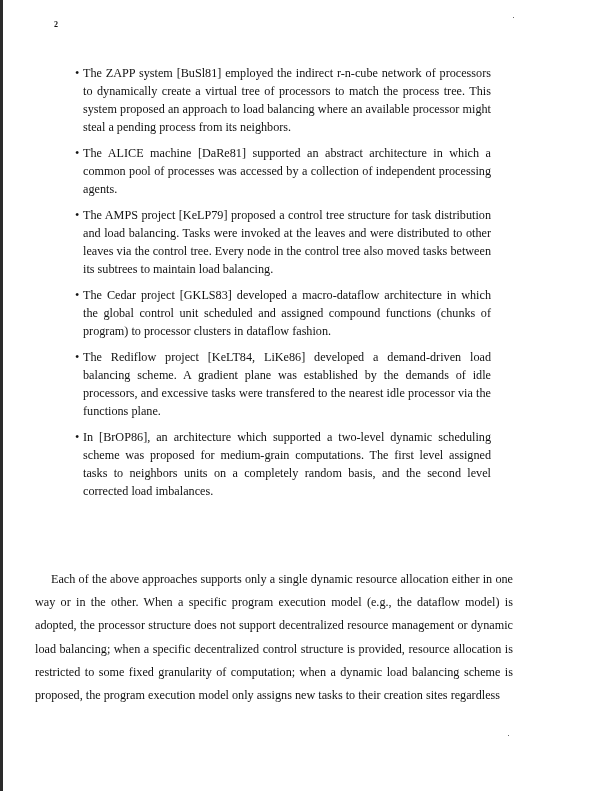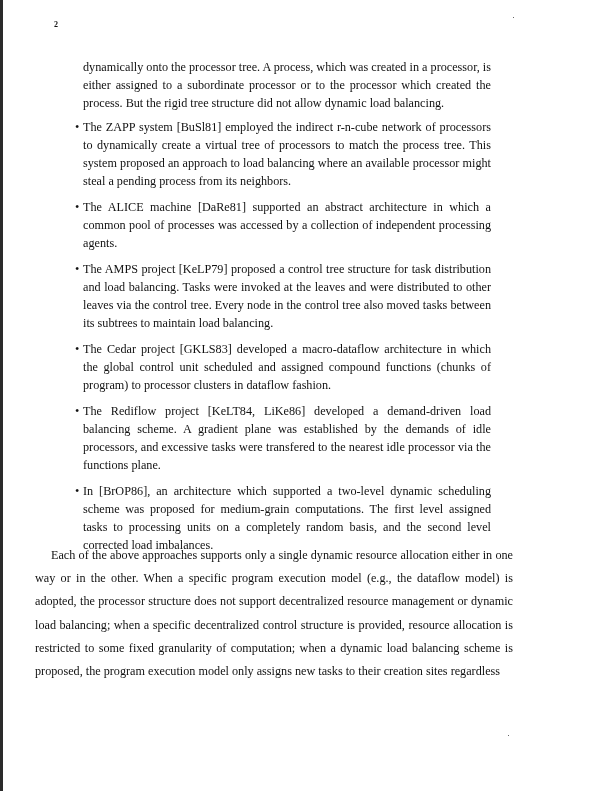--- a/index.html
+++ b/index.html
@@ -59,40 +59,39 @@
       text-align: justify;
     }
     .bullet-item .dot {
       position: absolute;
       left: -8px;
       top: 0;
     }
     .body-para {
       position: absolute;
       left: 35px;
-      top: 544px;
+      top: 568px;
       width: 478px;
       font-size: 12.2px;
       line-height: 23.2px;
       text-align: justify;
       text-indent: 16px;
       margin: 0;
     }
   </style>
 </head>
 <body>
 
 <div class="scan-edge"></div>
 <div class="speck" style="left:513px; top:17px;"></div>
 <div class="speck" style="left:508px; top:735px;"></div>
 
 <div class="page-number">2</div>
 
 <div class="content">
-  <p class="para">dynamically onto the processor tree.  A process, which was created in a processor, is either assigned to a subordinate processor or to the processor which created the process.  But the rigid tree structure did not allow dynamic load balancing.</p>
 
   <ul class="bullets">
     <li class="bullet-item">
       <span class="dot">•</span>
       <span>The ZAPP system [BuSl81] employed the indirect r-n-cube network of processors to dynamically create a virtual tree of processors to match the process tree.  This system proposed an approach to load balancing where an available processor might steal a pending process from its neighbors.</span>
     </li>
     <li class="bullet-item">
       <span class="dot">•</span>
       <span>The ALICE machine [DaRe81] supported an abstract architecture in which a common pool of processes was accessed by a collection of independent processing agents.</span>
     </li>
@@ -103,18 +102,18 @@
     <li class="bullet-item">
       <span class="dot">•</span>
       <span>The Cedar project [GKLS83] developed a macro-dataflow architecture in which the global control unit scheduled and assigned compound functions (chunks of program) to processor clusters in dataflow fashion.</span>
     </li>
     <li class="bullet-item">
       <span class="dot">•</span>
       <span>The Rediflow project [KeLT84, LiKe86] developed a demand-driven load balancing scheme.  A gradient plane was established by the demands of idle processors, and excessive tasks were transfered to the nearest idle processor via the functions plane.</span>
     </li>
     <li class="bullet-item">
       <span class="dot">•</span>
-      <span>In [BrOP86], an architecture which supported a two-level dynamic scheduling scheme was proposed for medium-grain computations.  The first level assigned tasks to processing units on a completely random basis, and the second level corrected load imbalances.</span>
+      <span>In [BrOP86], an architecture which supported a two-level dynamic scheduling scheme was proposed for medium-grain computations.  The first level assigned tasks to neighbors units on a completely random basis, and the second level corrected load imbalances.</span>
     </li>
   </ul>
 </div>
 
 <p class="body-para">Each of the above approaches supports only a single dynamic resource allocation either in one way or in the other.  When a specific program execution model (e.g., the dataflow model) is adopted, the processor structure does not support decentralized resource management or dynamic load balancing; when a specific decentralized control structure is provided, resource allocation is restricted to some fixed granularity of computation; when a dynamic load balancing scheme is proposed, the program execution model only assigns new tasks to their creation sites regardless</p>
 
 </body></html>

